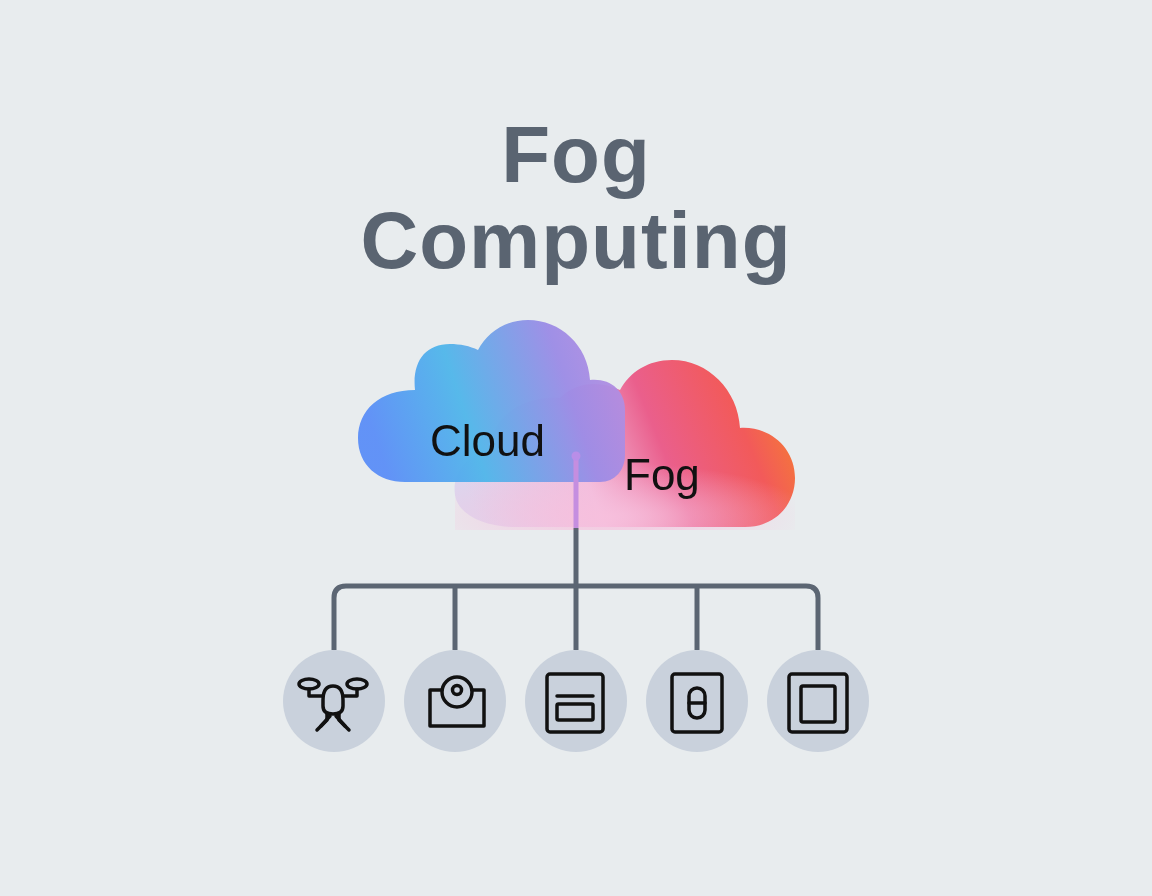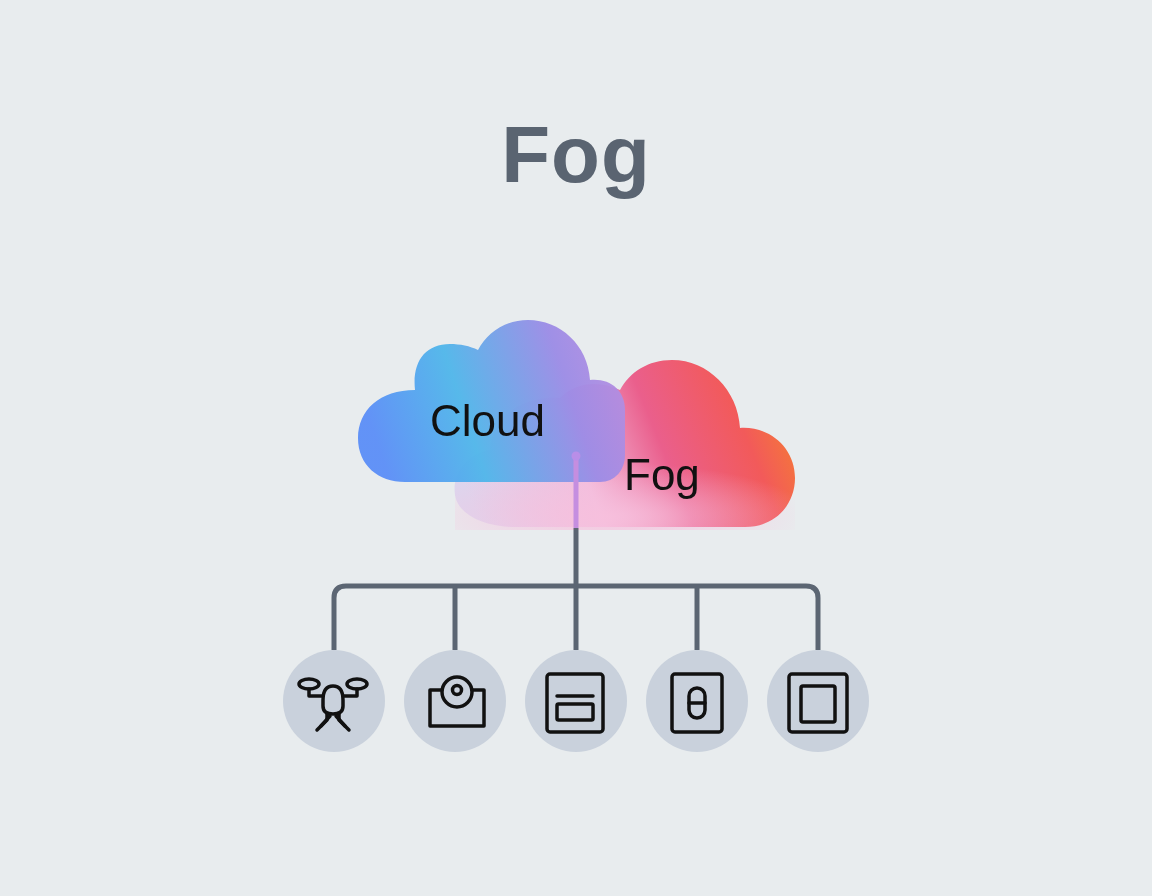--- a/index.html
+++ b/index.html
@@ -24,20 +24,21 @@
     position: absolute; width: 102px; height: 102px; border-radius: 50%;
     background: #c9d1dc;
   }
   .device svg { position: absolute; left: 0; top: 0; }
 </style>
 </head>
 <body>
 
 <div class="title">
   <span>Fog</span>
+  <span>Computing</span>
 </div>
 
 <svg class="diagram" width="1152" height="896">
   <defs>
     <linearGradient id="gradCloud" x1="0" y1="0.4" x2="1" y2="0.2">
       <stop offset="0" stop-color="#5b8ef7"></stop>
       <stop offset="0.35" stop-color="#4fb6ea"></stop>
       <stop offset="0.75" stop-color="#9b8be6"></stop>
       <stop offset="1" stop-color="#b98ee0"></stop>
     </linearGradient>
@@ -85,21 +86,21 @@
   <g>
     <line x1="576" y1="456" x2="576" y2="528" stroke="#c58ee0" stroke-width="5"></line>
     <circle cx="576" cy="456" r="4.5" fill="#b98ee8"></circle>
     <line x1="576" y1="528" x2="576" y2="650" stroke="#5c6673" stroke-width="5"></line>
     <path d="M 334 650 L 334 598 Q 334 586 346 586 L 806 586 Q 818 586 818 598 L 818 650" fill="none" stroke="#5c6673" stroke-width="5"></path>
     <line x1="455" y1="586" x2="455" y2="650" stroke="#5c6673" stroke-width="5"></line>
     <line x1="697" y1="586" x2="697" y2="650" stroke="#5c6673" stroke-width="5"></line>
   </g>
 </svg>
 
-<div class="label" style="left:430px; top:396px;">Cloud</div>
+<div class="label" style="left:430px; top:416px;">Cloud</div>
 <div class="label" style="left:624px; top:450px;">Fog</div>
 
 <div class="device" style="left:283px; top:650px;">
   <svg width="102" height="102" viewBox="0 0 102 102">
     <g fill="none" stroke="#111" stroke-width="3.5" stroke-linecap="round" stroke-linejoin="round">
       <ellipse cx="26" cy="34" rx="10" ry="5"></ellipse>
       <ellipse cx="74" cy="34" rx="10" ry="5"></ellipse>
       <path d="M 26 39 L 26 46 L 40 46"></path>
       <path d="M 74 39 L 74 46 L 60 46"></path>
       <path d="M 40 50 Q 40 36 50 36 Q 60 36 60 50 L 60 56 Q 60 64 50 64 Q 40 64 40 56 Z"></path>

